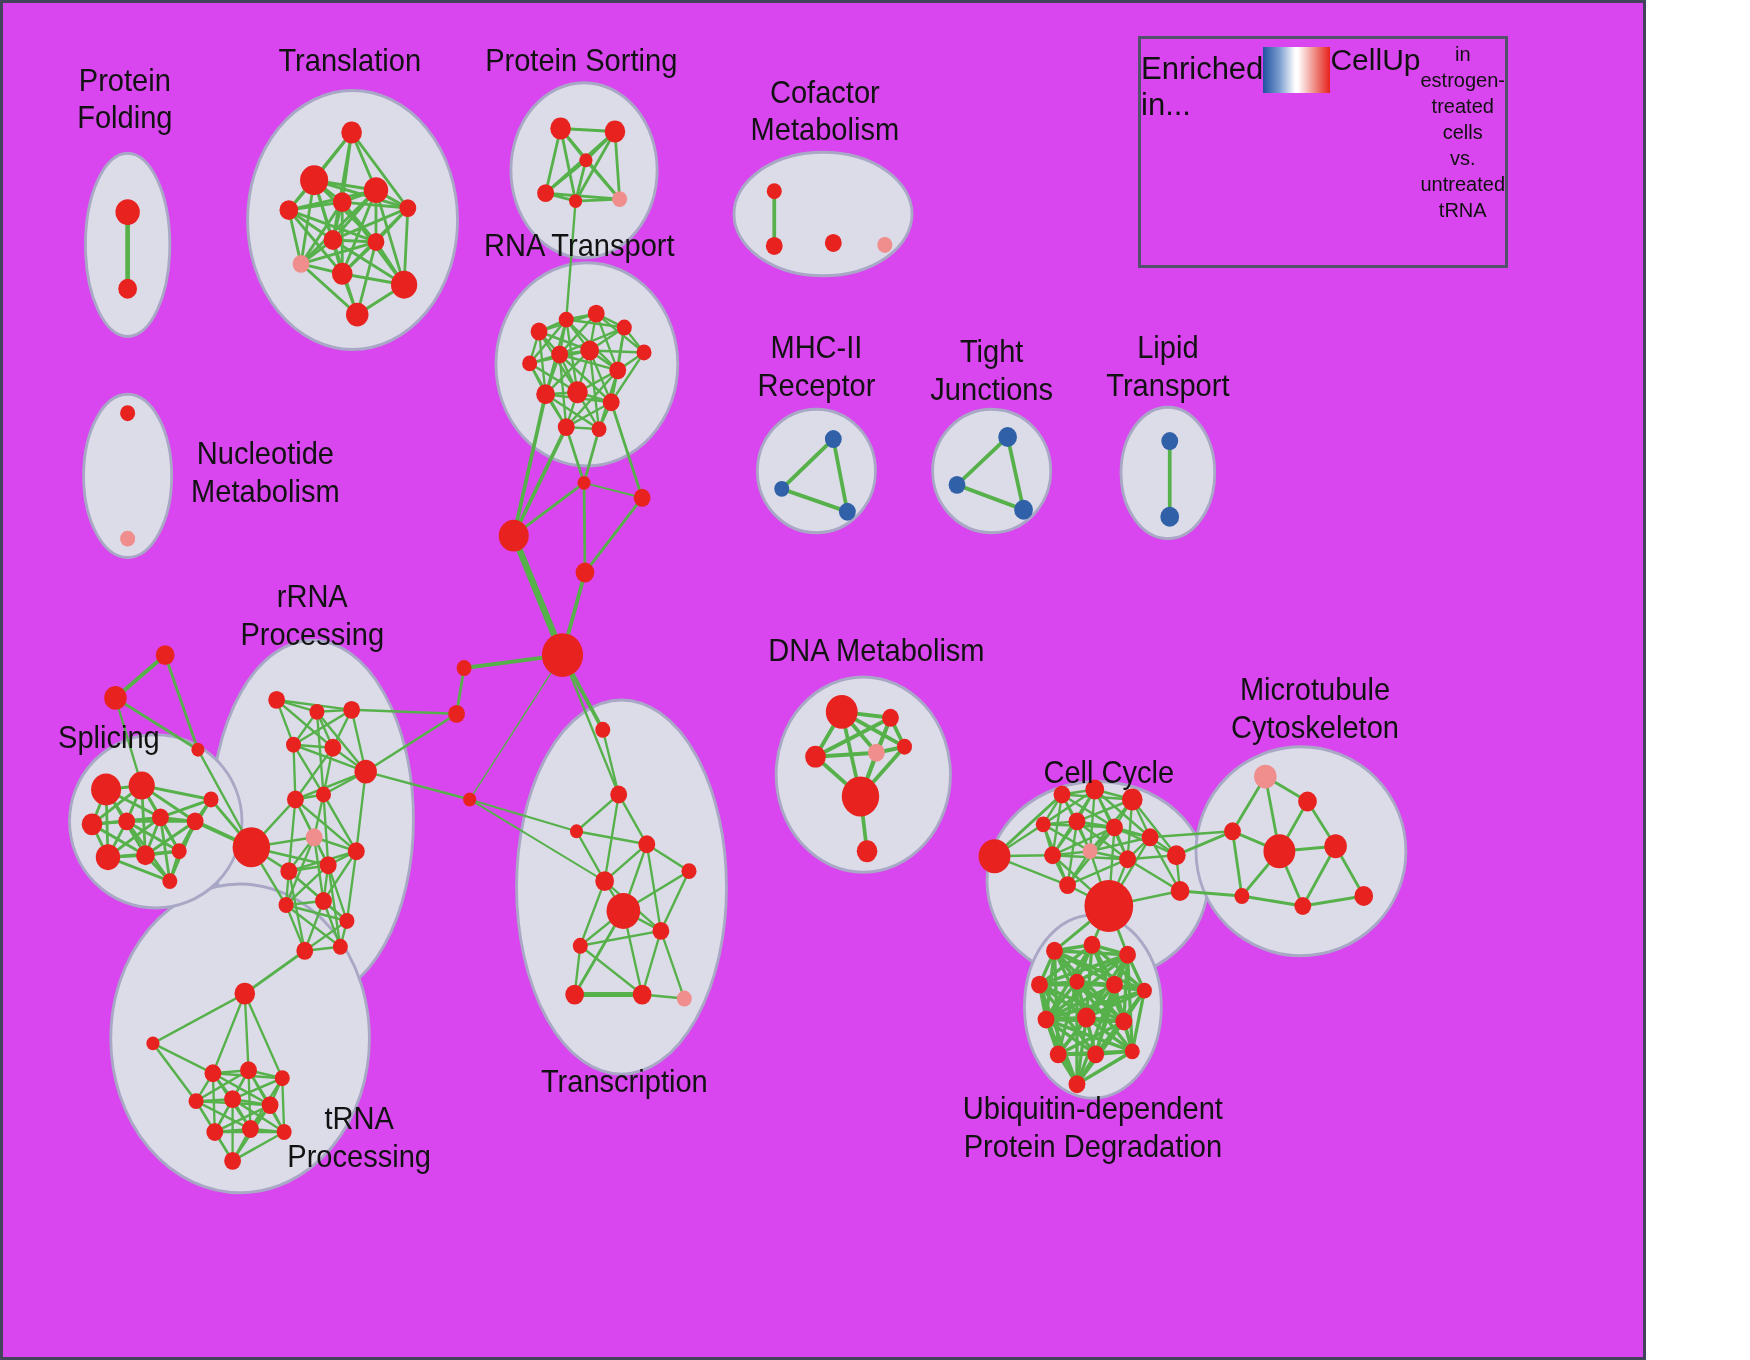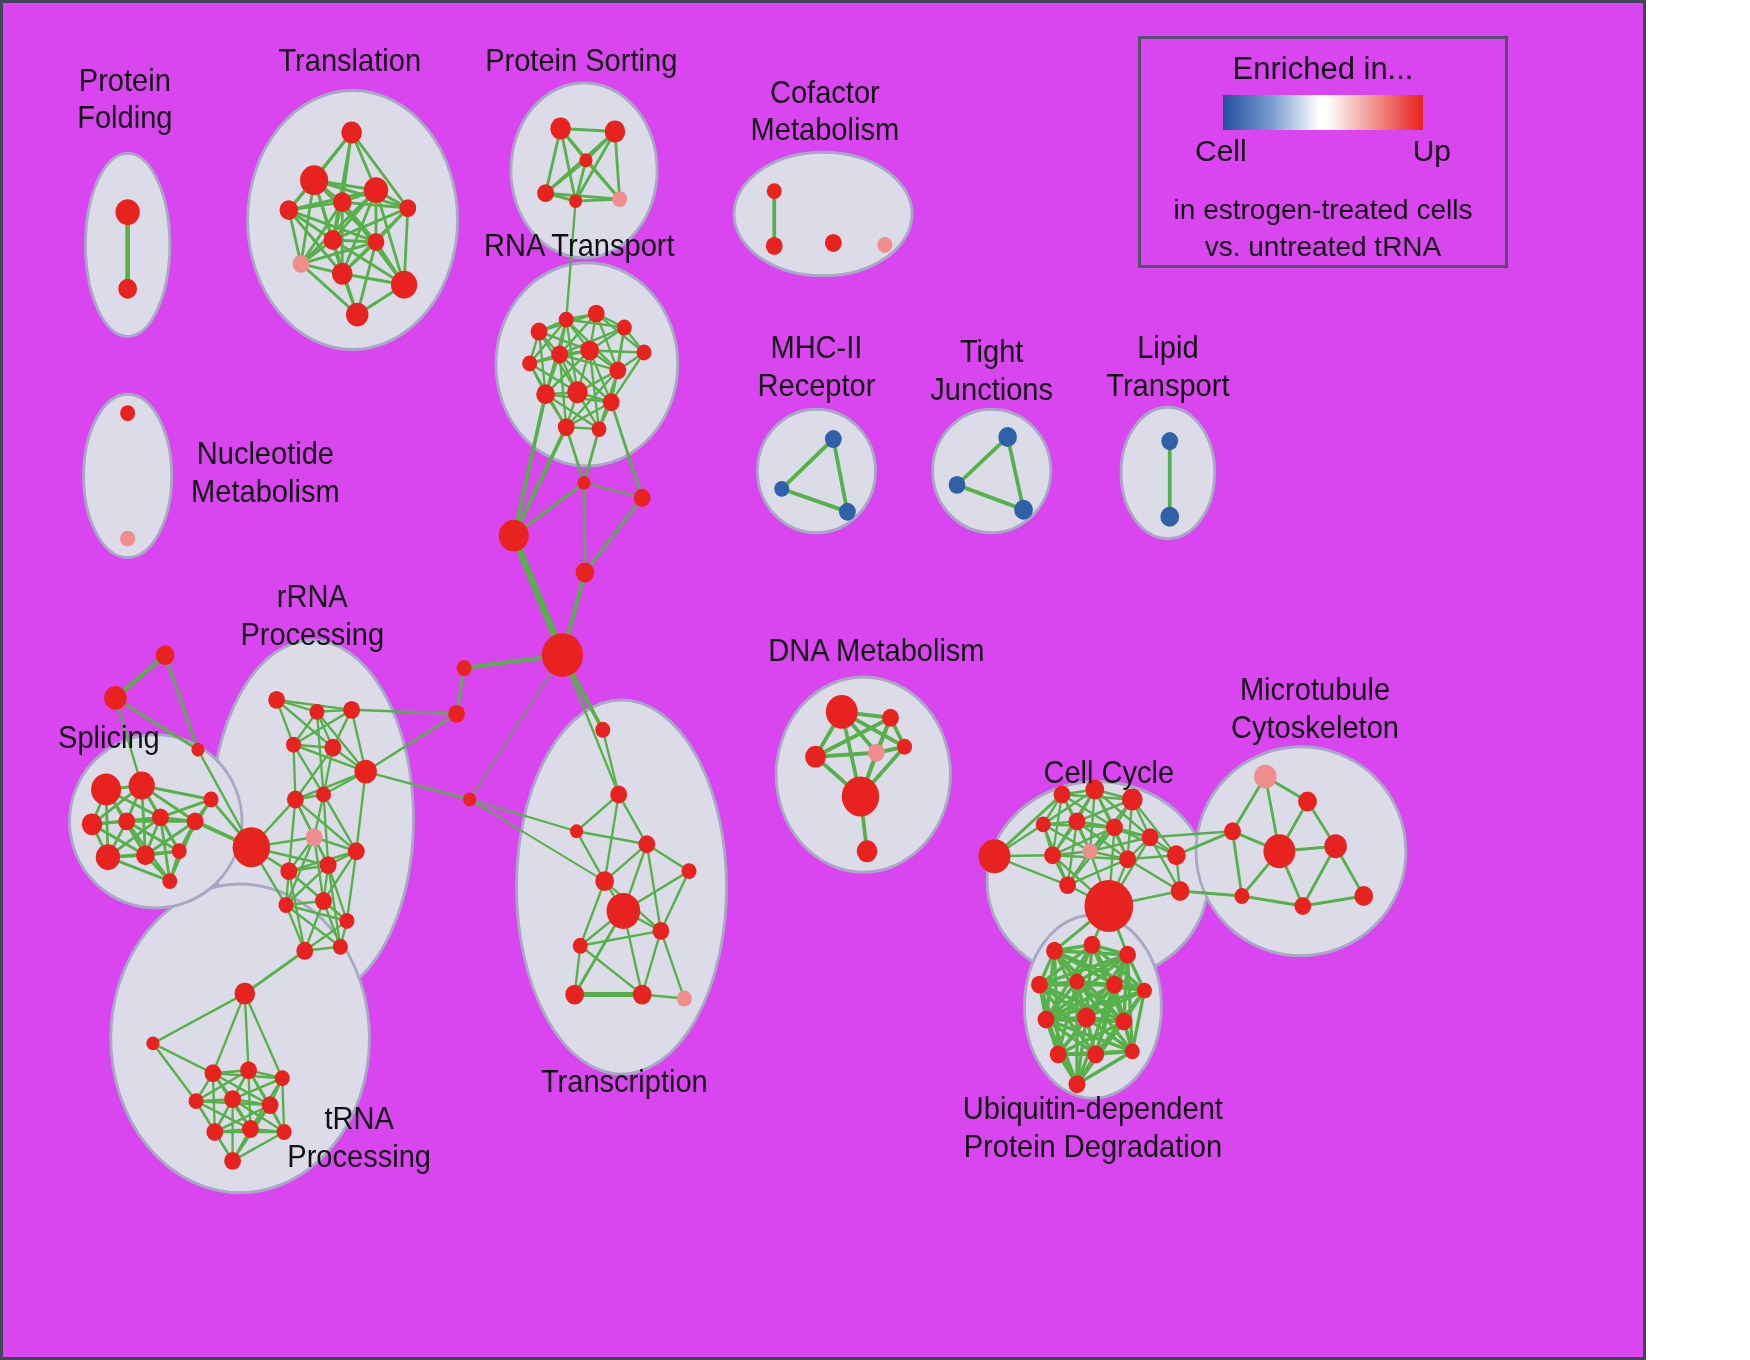--- a/index.html
+++ b/index.html
@@ -10,27 +10,27 @@
     border:3px solid #43435c;
     box-sizing:border-box;
     overflow:hidden;
     font-family:"Liberation Sans",sans-serif;
   }
   #network-svg{position:absolute;left:0;top:0;width:100%;height:100%;}
   #network-svg text{font-family:"Liberation Sans",sans-serif;}
   .legend{
     position:absolute;left:1135px;top:33px;width:370px;height:232px;
     border:3px solid #51516b;box-sizing:border-box;
-    display:flex;flex-direction:column;align-items:center;
+    display:flex;flex-direction:row;
     color:#111;background:transparent;
   }
   .legend-title{font-size:31px;margin-top:12px;}
   .legend-bar{width:200px;height:46px;margin-top:8px;}
   .legend-row{width:256px;display:flex;justify-content:space-between;font-size:30px;margin-top:4px;}
-  .legend-caption{font-size:28px;text-align:center;margin-top:24px;line-height:1.3;}
+  .legend-caption{font-size:20px;text-align:center;margin-top:2px;line-height:1.3;}
 </style>
 </head>
 <body>
 
 <div class="figure">
   <svg id="network-svg" viewBox="0 0 1750 1360" preserveAspectRatio="none">
       <g>
         <ellipse cx="133" cy="243" rx="45" ry="92" fill="#dcdce8" stroke="#a8a8c6" stroke-width="3"></ellipse>
         <ellipse cx="373" cy="218" rx="112" ry="130" fill="#dcdce8" stroke="#a8a8c6" stroke-width="3"></ellipse>
         <ellipse cx="620" cy="168" rx="78" ry="88" fill="#dcdce8" stroke="#a8a8c6" stroke-width="3"></ellipse>

